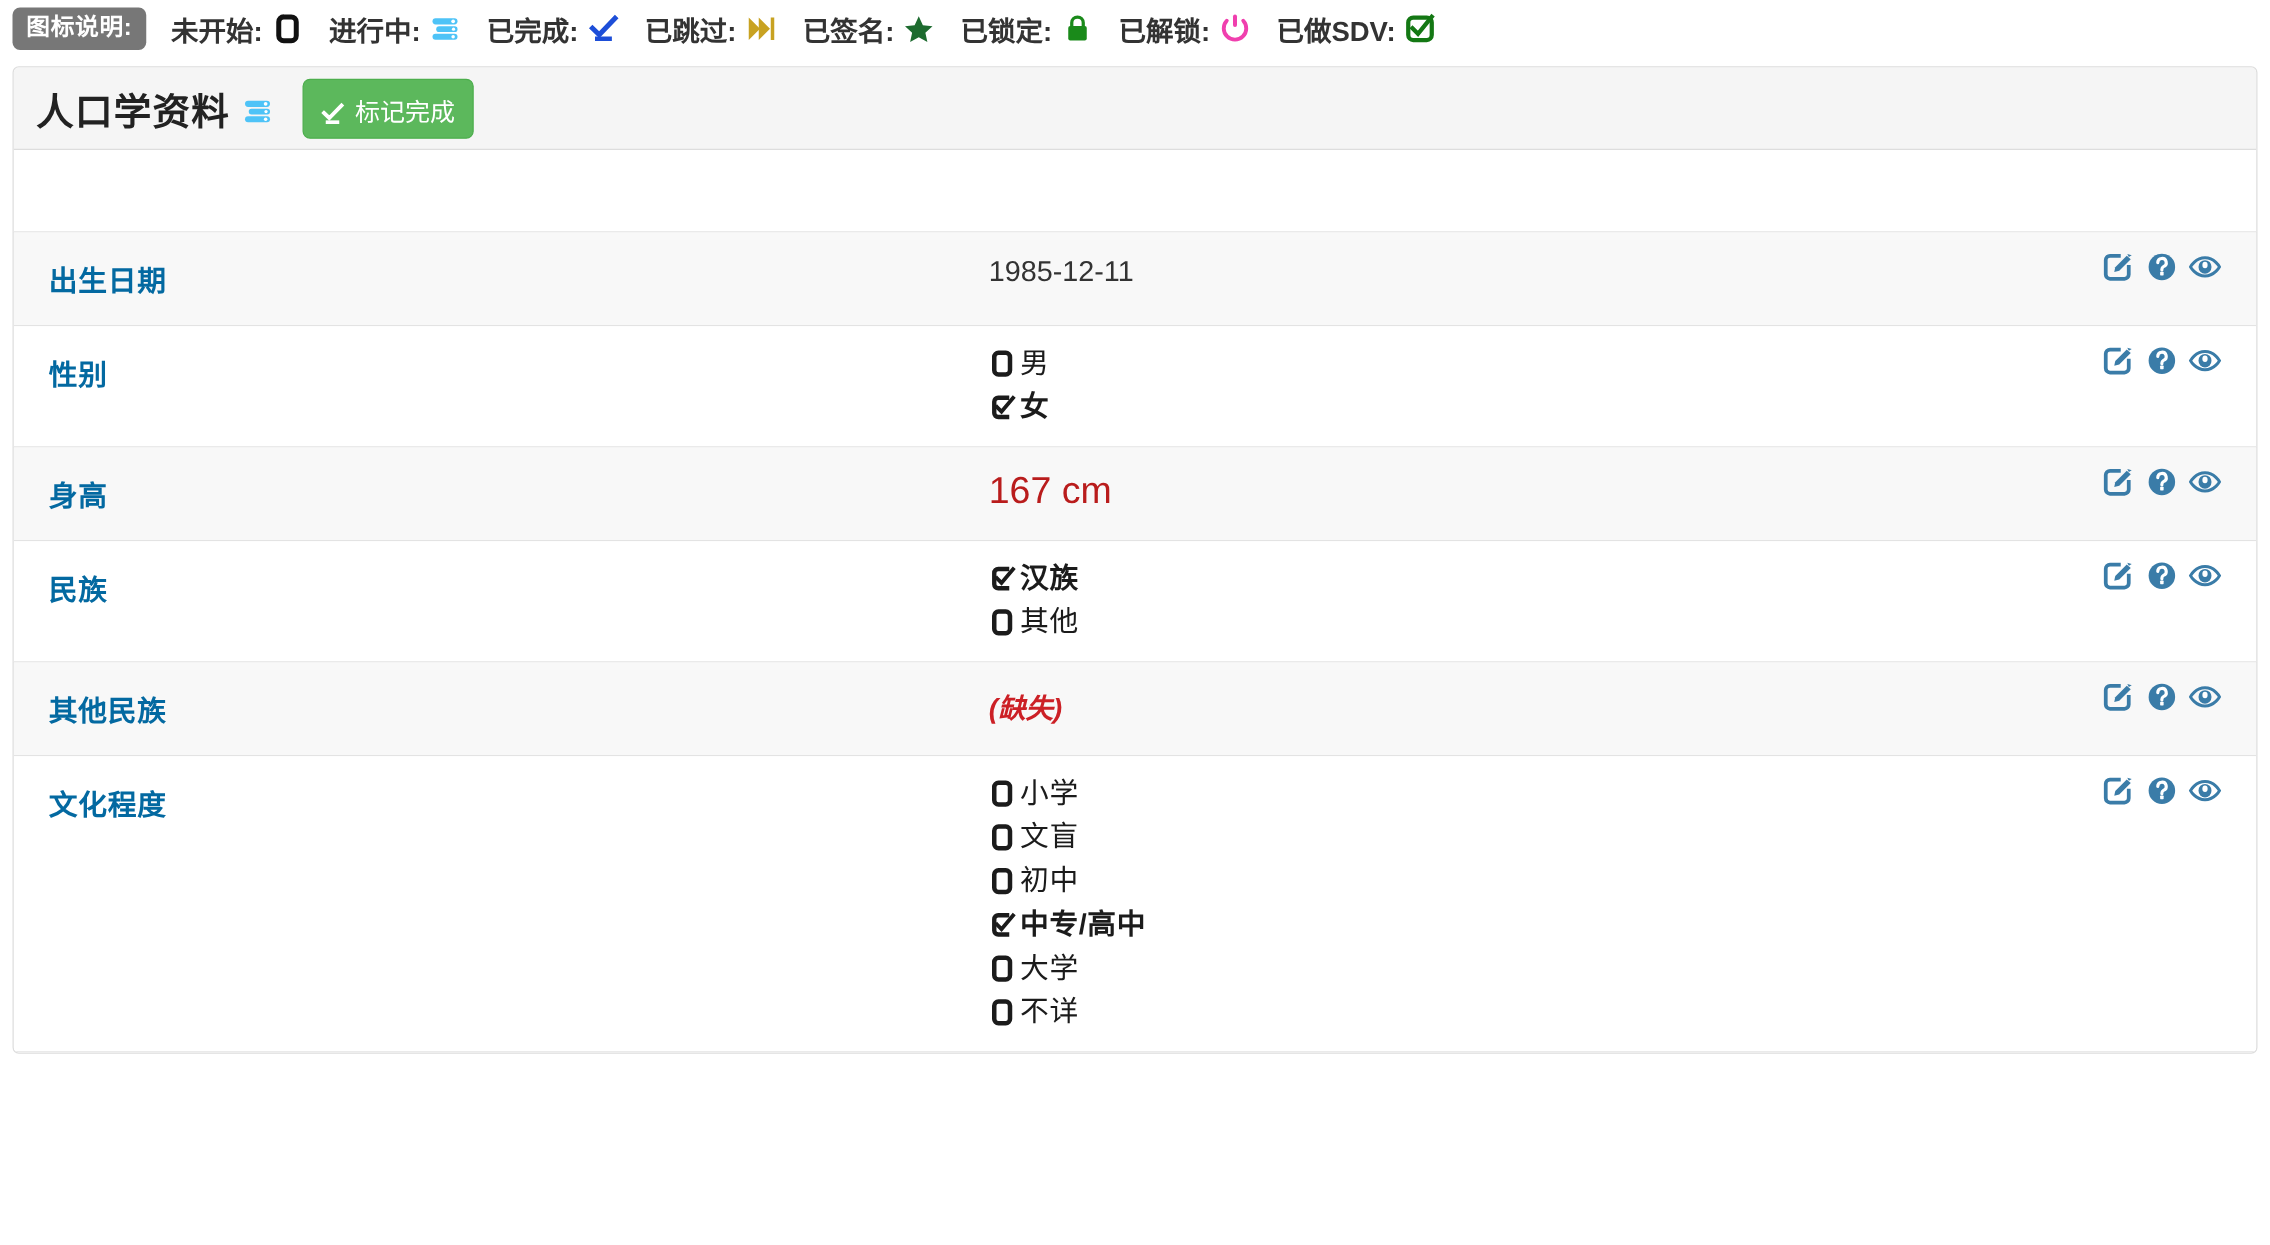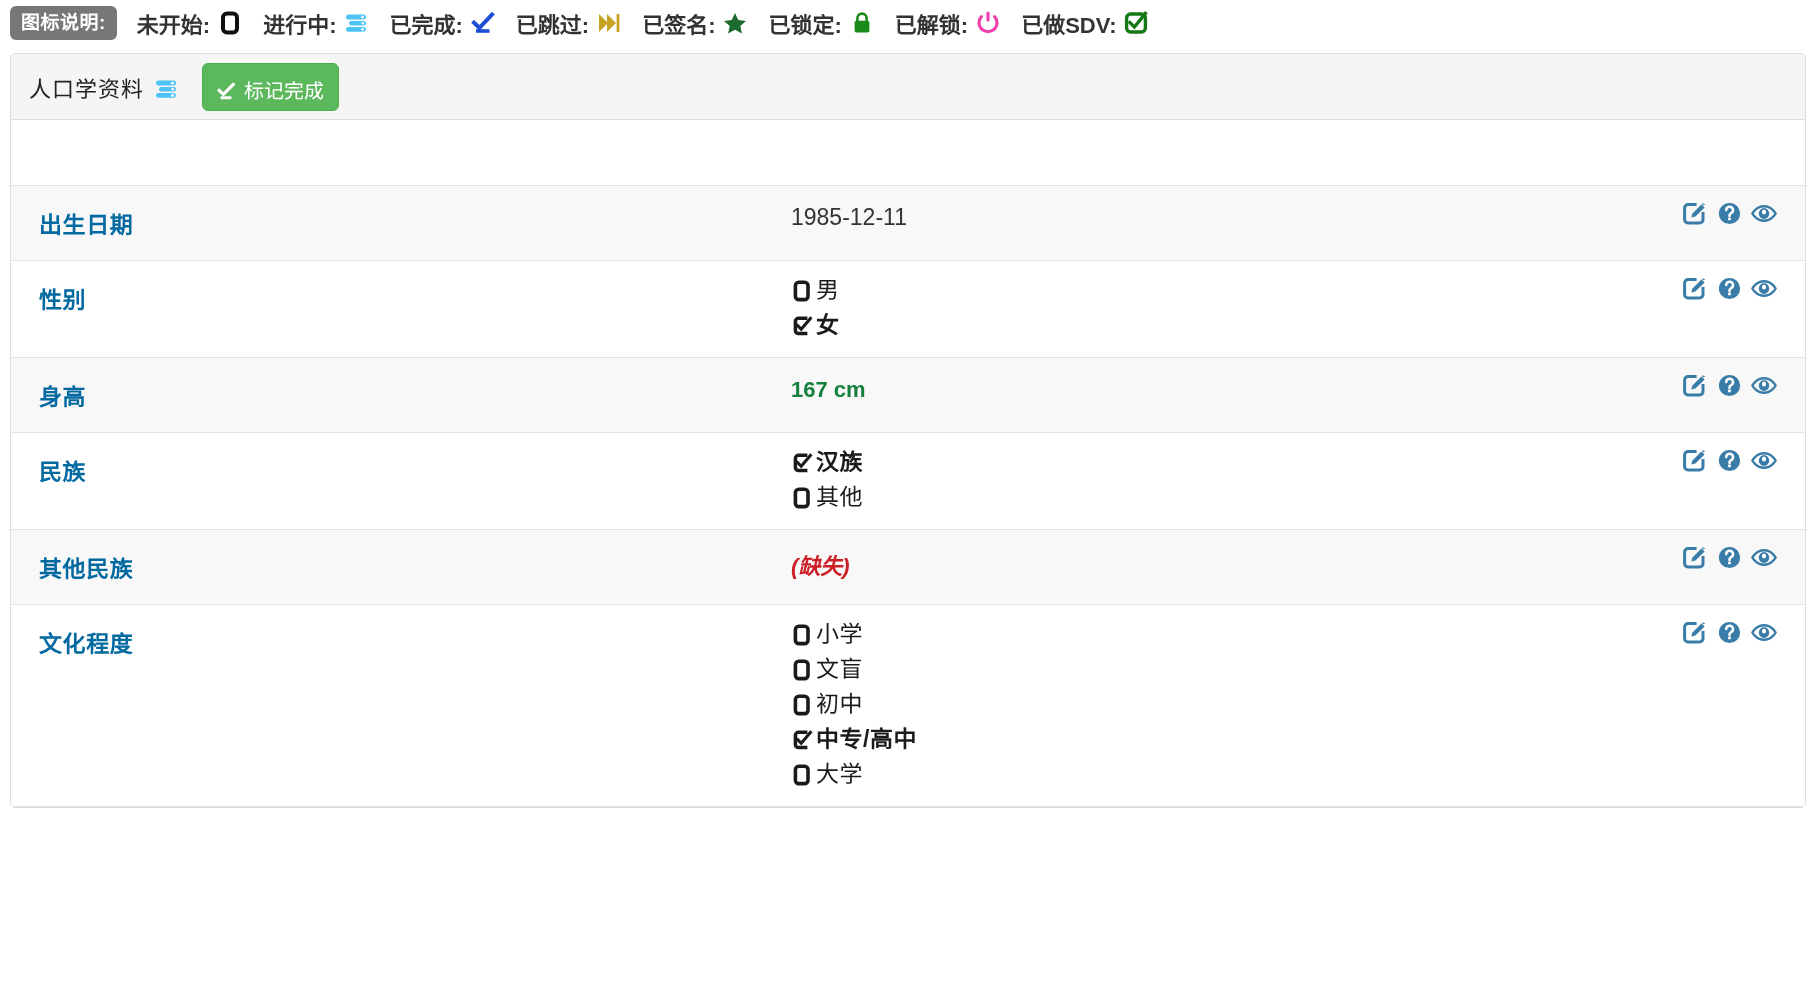--- a/index.html
+++ b/index.html
@@ -58,22 +58,22 @@
   }
   .panel-head {
     background: #f5f5f5;
     border-bottom: 1px solid #dddddd;
     height: 66px;
     display: flex;
     align-items: center;
     padding: 0 18px;
   }
   .panel-title {
-    font-size: 22px;
-    font-weight: normal;
+    font-size: 30px;
+    font-weight: bold;
     color: #222;
     letter-spacing: 1px;
   }
   .panel-title-icon {
     display: inline-flex;
     align-items: center;
     margin: 0 6px 0 9px;
     position: relative;
     top: 2px;
   }
@@ -117,21 +117,21 @@
     color: #0369a1;
     letter-spacing: 0.6px;
   }
   .f-value {
     flex: 1 1 auto;
     padding: 18px 0 20px 0;
     font-size: 23px;
     color: #333;
   }
   .f-value .plain-val { font-size: 23px; color: #333; }
-  .f-value .bold-val { font-size: 22px; font-weight: bold; color: #15803d; }
+  .f-value .bold-val { font-size: 30px; font-weight: normal; color: #b91c1c; }
   .f-value .missing-val {
     color: #cc2026;
     font-style: italic;
     font-weight: bold;
     font-size: 22px;
   }
 
   .opt {
     display: flex;
     align-items: center;
@@ -482,20 +482,28 @@
             <span class="otext">中专/高中</span>
           </div>
           <div class="opt">
             <span class="box">
               <svg width="22" height="22" viewBox="0 0 22 22" aria-hidden="true">
                 <rect x="4.4" y="2.2" width="12.6" height="17.4" rx="3.4" fill="none" stroke="#1b1b1b" stroke-width="3.6"></rect>
               </svg>
             </span>
             <span class="otext">大学</span>
           </div>
+          <div class="opt">
+            <span class="box">
+              <svg width="22" height="22" viewBox="0 0 22 22" aria-hidden="true">
+                <rect x="4.4" y="2.2" width="12.6" height="17.4" rx="3.4" fill="none" stroke="#1b1b1b" stroke-width="3.6"></rect>
+              </svg>
+            </span>
+            <span class="otext">不详</span>
+          </div>
         </div>
         <div class="f-actions">
           <span class="act" title="编辑">
             <svg width="25" height="25" viewBox="0 0 25 25" aria-hidden="true">
               <path d="M14.6 3.6 H6 A3.4 3.4 0 0 0 2.6 7 v11.6 A3.4 3.4 0 0 0 6 22 h11.6 A3.4 3.4 0 0 0 21 18.6 V11" fill="none" stroke="#3a7ca8" stroke-width="3"></path>
               <path d="M9.4 16.6 L10.2 12.8 L19.4 3.6 L22.6 6.4 L13.4 15.6 Z" fill="#3a7ca8"></path>
               <path d="M19.8 2.2 L21.1 4.6 L23.4 3.2 Z" fill="#3a7ca8"></path>
             </svg>
           </span>
           <span class="act" title="质疑">

